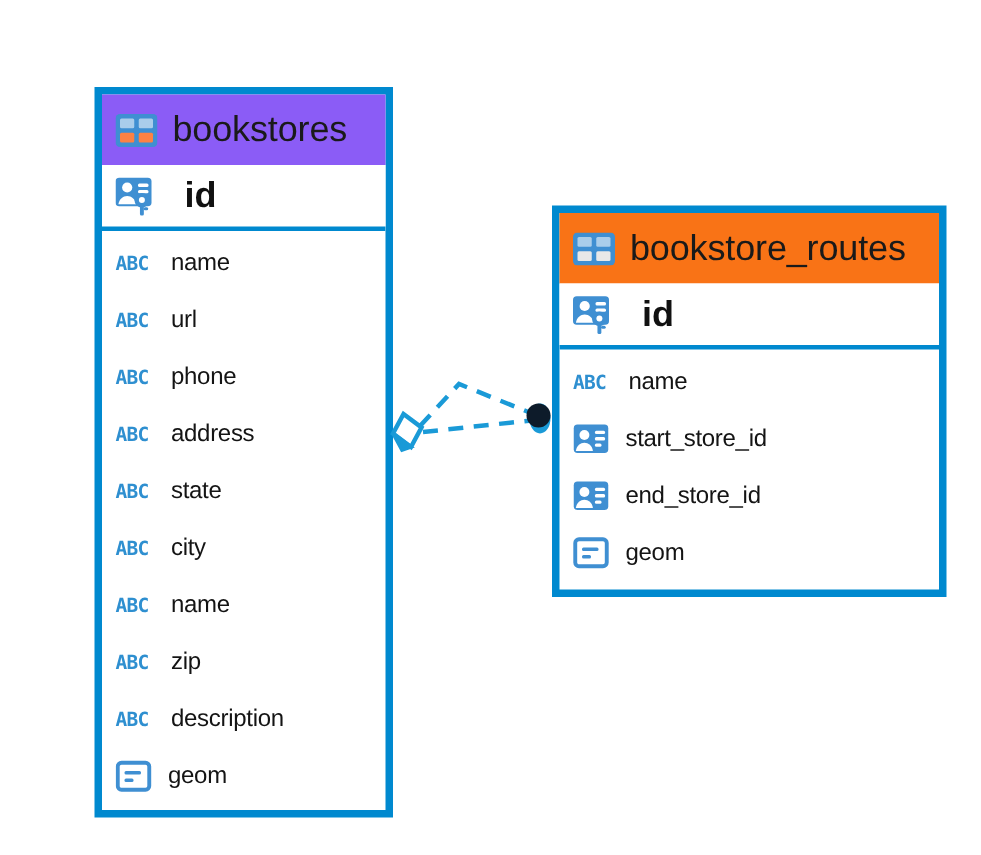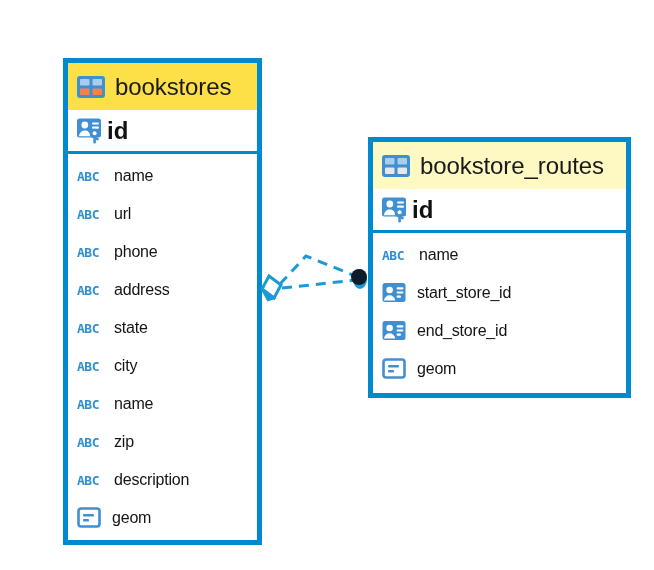--- a/index.html
+++ b/index.html
@@ -41,22 +41,22 @@
     height: 261px;
   }
 
   .entity-header {
     display: flex;
     align-items: center;
     height: 47px;
     padding-left: 9px;
     box-sizing: border-box;
   }
-  .entity-header.orange { background: #fde047; }
-  .entity-header.grey   { background: #fef9c3; }
+  .entity-header.orange { background: #8b5cf6; }
+  .entity-header.grey   { background: #f97316; }
 
   .entity-title {
     font-size: 24px;
     color: #1a1a1a;
     margin-left: 10px;
     white-space: nowrap;
     letter-spacing: -0.1px;
   }
 
   .pk-row {
@@ -65,21 +65,21 @@
     height: 44px;
     padding-left: 9px;
     box-sizing: border-box;
     border-bottom: 3px solid #0089cf;
     background: #ffffff;
   }
   .pk-label {
     font-size: 24px;
     font-weight: bold;
     color: #111111;
-    margin-left: 2px;
+    margin-left: 18px;
   }
 
   .field-list {
     padding-top: 3px;
   }
   .field-row {
     display: flex;
     align-items: center;
     height: 38px;
     padding-left: 9px;

